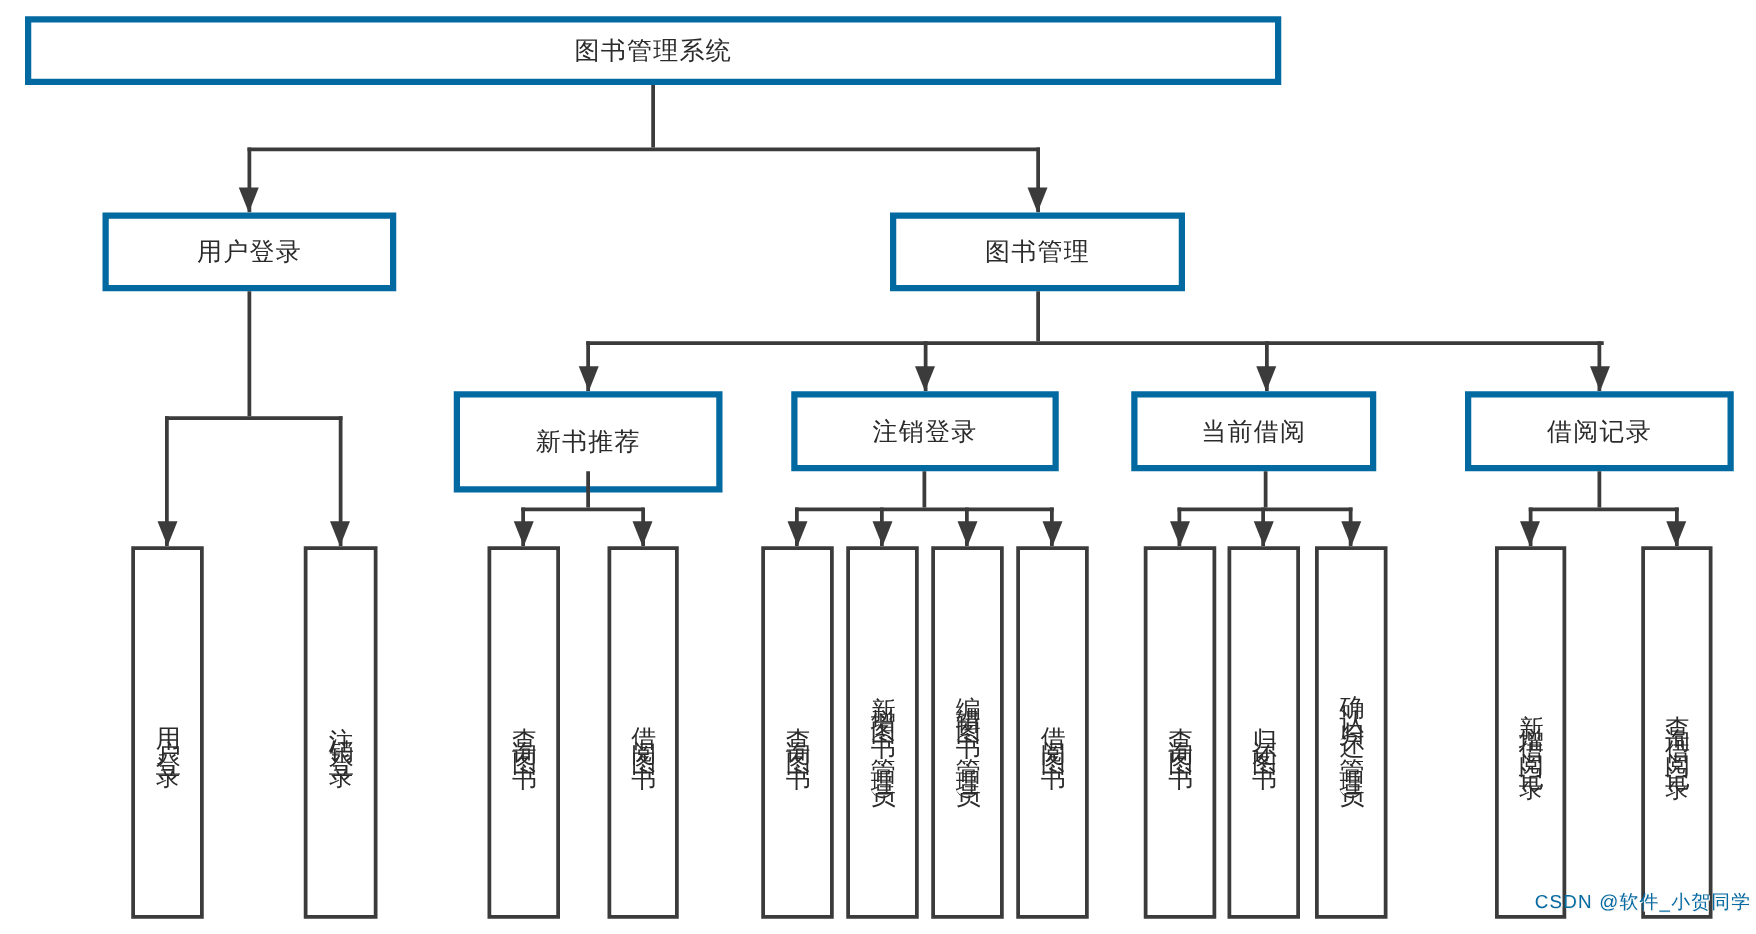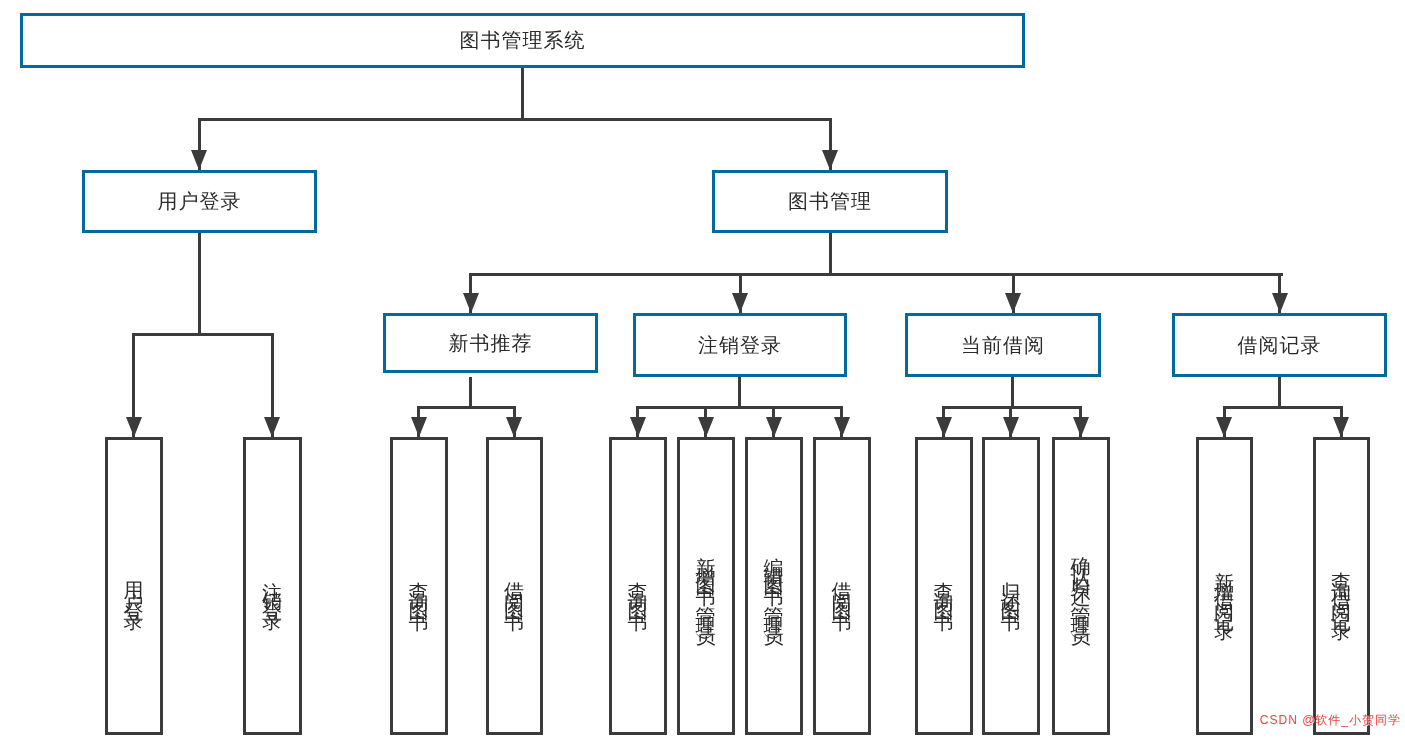--- a/index.html
+++ b/index.html
@@ -1,42 +1,42 @@
 <!DOCTYPE html>
 <html><head>
 <meta charset="utf-8">
 <style>
   html,body{margin:0;padding:0;background:#ffffff;}
   #canvas{
     position:relative;width:1405px;height:747px;background:#ffffff;overflow:hidden;
     font-family:"Liberation Sans","DejaVu Sans",sans-serif;color:#2b2b2b;
   }
   .box{
-    position:absolute;box-sizing:border-box;border:3px solid #0369a1;background:#ffffff;
+    position:absolute;box-sizing:border-box;border:5px solid #0369a1;background:#ffffff;
     display:flex;align-items:center;justify-content:center;
     font-size:20px;letter-spacing:1px;color:#2b2b2b;
   }
   .vbox{
     position:absolute;box-sizing:border-box;border:3px solid #3b3b3b;background:#ffffff;
     display:flex;align-items:center;justify-content:center;
   }
   .vtext{
     writing-mode:vertical-rl;text-orientation:upright;
     font-size:20px;line-height:1;letter-spacing:10px;color:#2b2b2b;white-space:nowrap;
   }
   .v{position:absolute;width:3px;background:#3b3b3b;}
   .h{position:absolute;height:3px;background:#3b3b3b;}
   .arrow{
     position:absolute;width:0;height:0;
     border-left:8px solid transparent;border-right:8px solid transparent;
     border-top:20px solid #3b3b3b;
   }
   .watermark{
-    position:absolute;top:712px;right:4px;font-size:12px;letter-spacing:1px;
-    color:#ef4444;text-shadow:1px 1px 0 #f2f2f2;z-index:5;
+    position:absolute;top:712px;right:4px;font-size:15px;letter-spacing:1px;
+    color:#0369a1;text-shadow:1px 1px 0 #f2f2f2;z-index:5;
   }
 </style>
 </head>
 <body>
 
 <div id="canvas">
 
   <div class="box" style="left:20px;top:13px;width:1005px;height:55px">图书管理系统</div>
 
   <div class="v" style="left:521px;top:68px;height:50px"></div>
@@ -60,21 +60,21 @@
   <div class="h" style="left:469px;top:273px;width:814px"></div>
   <div class="v" style="left:469px;top:273px;height:40px"></div>
   <div class="v" style="left:739px;top:273px;height:40px"></div>
   <div class="v" style="left:1012px;top:273px;height:40px"></div>
   <div class="v" style="left:1278px;top:273px;height:40px"></div>
   <div class="arrow" style="left:463px;top:293px"></div>
   <div class="arrow" style="left:732px;top:293px"></div>
   <div class="arrow" style="left:1005px;top:293px"></div>
   <div class="arrow" style="left:1272px;top:293px"></div>
 
-  <div class="box" style="left:383px;top:313px;width:215px;height:60px">新书推荐</div>
+  <div class="box" style="left:363px;top:313px;width:215px;height:81px">新书推荐</div>
   <div class="box" style="left:633px;top:313px;width:214px;height:64px">注销登录</div>
   <div class="box" style="left:905px;top:313px;width:196px;height:64px">当前借阅</div>
   <div class="box" style="left:1172px;top:313px;width:215px;height:64px">借阅记录</div>
 
   <div class="v" style="left:469px;top:377px;height:29px"></div>
   <div class="h" style="left:417px;top:406px;width:98px"></div>
   <div class="v" style="left:417px;top:406px;height:31px"></div>
   <div class="v" style="left:513px;top:406px;height:31px"></div>
   <div class="arrow" style="left:411px;top:417px"></div>
   <div class="arrow" style="left:506px;top:417px"></div>

